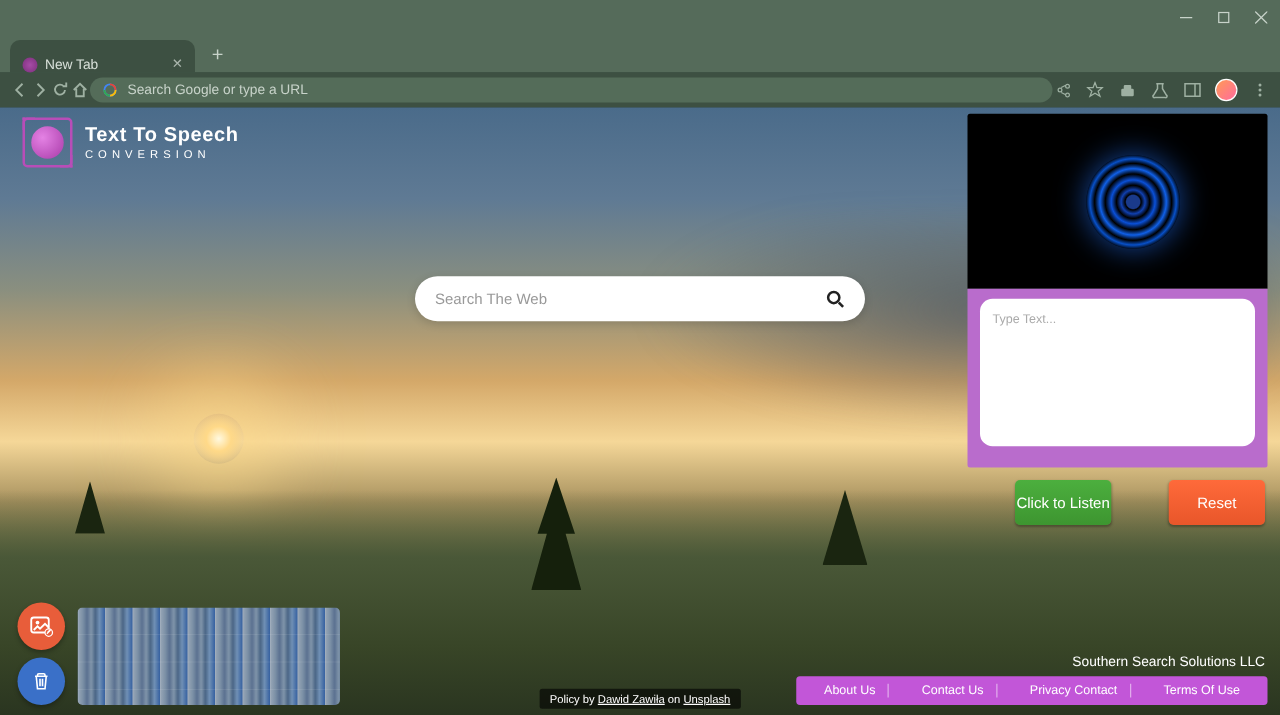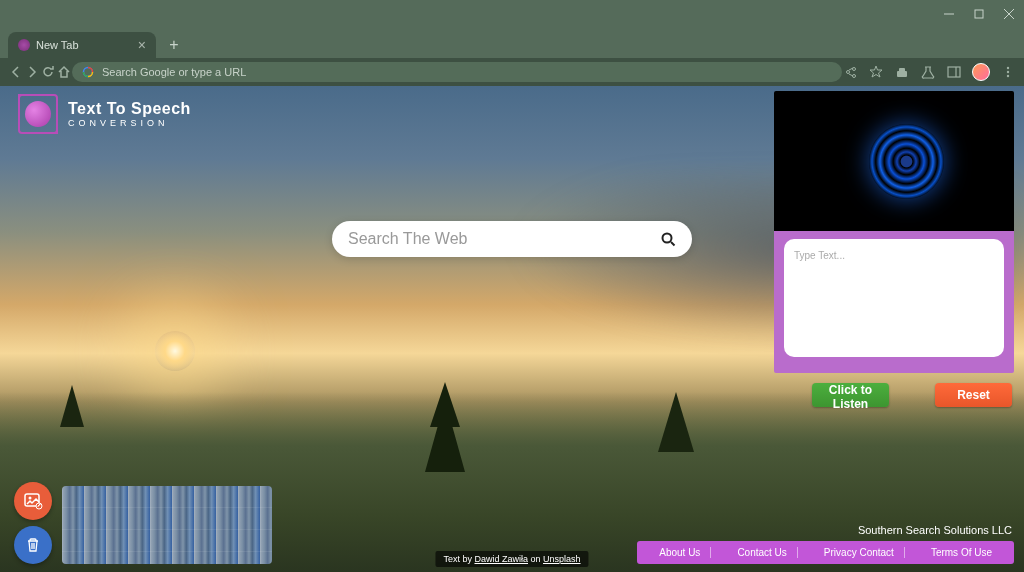--- a/index.html
+++ b/index.html
@@ -40,21 +40,21 @@
       display: flex;
       align-items: flex-end;
       padding-left: 8px;
     }
     .tab {
       background: #3d5042;
       height: 26px;
       width: 148px;
       border-radius: 8px 8px 0 0;
       display: flex;
-      align-items: center;
+      align-items: flex-end;
       padding: 0 10px;
       gap: 6px;
       color: #d8e0d9;
       font-size: 11px;
     }
     .tab-favicon {
       width: 12px;
       height: 12px;
       border-radius: 50%;
       background: radial-gradient(circle, #a64ca6, #7a2e7a);
@@ -210,21 +210,21 @@
       border-radius: 18px;
       display: flex;
       align-items: center;
       padding: 0 16px;
       box-shadow: 0 2px 8px rgba(0,0,0,0.15);
     }
     .main-search input {
       flex: 1;
       border: none;
       outline: none;
-      font-size: 16px;
+      font-size: 12px;
       color: #0369a1;
     }
     .main-search input::placeholder { color: #999; }
     .search-btn { font-size: 14px; cursor: pointer; color: #222; font-weight: bold; }
     
     
     .tts-panel {
       position: absolute;
       right: 10px;
       top: 5px;
@@ -271,26 +271,26 @@
     }
     .tts-textarea::placeholder { color: #aaa; }
     .tts-buttons {
       display: flex;
       gap: 10px;
       margin-top: 10px;
       padding: 0 2px;
     }
     .tts-btn {
       flex: 1;
-      height: 24px;
+      height: 36px;
       border-radius: 4px;
       border: none;
       color: #fff;
       font-size: 12px;
-      font-weight: 700;
+      font-weight: 400;
       cursor: pointer;
       box-shadow: 0 1px 2px rgba(0,0,0,0.3);
       margin-left: 36px;
     }
     .btn-listen { background: linear-gradient(to bottom, #4caf3e, #3d9530); }
     .btn-reset { background: linear-gradient(to bottom, #ff6a3a, #e8562a); }
     
     
     .company-name {
       position: absolute;
@@ -517,21 +517,21 @@
 
   <div class="company-name">Southern Search Solutions LLC</div>
   <div class="footer-links">
     <a>About Us</a>
     <a>Contact Us</a>
     <a>Privacy Contact</a>
     <a>Terms Of Use</a>
   </div>
 
   <div class="photo-credit">
-    <span>Text by </span><span class="underline">Dawid Zawiła</span><span> on </span><span class="underline">Unsplash</span>
+    <span>Policy by </span><span class="underline">Dawid Zawiła</span><span> on </span><span class="underline">Unsplash</span>
   </div>
 
   <div class="bl-controls">
     <div class="bl-icon bl-image">
       <svg width="20" height="20" viewBox="0 0 20 20">
           <rect x="2" y="3" width="14" height="12" rx="2" fill="none" stroke="#fff" stroke-width="1.5"></rect>
           <circle cx="7" cy="7" r="1.5" fill="#fff"></circle>
           <path d="M4 13 l3-3 l2 2 l4-4 l3 3" fill="none" stroke="#fff" stroke-width="1.5"></path>
           <circle cx="16" cy="15" r="3" fill="#e85d3a" stroke="#fff" stroke-width="1"></circle>
           <path d="M15 15 l2-2 M14.5 16 l3-3" stroke="#fff" stroke-width="1"></path>

